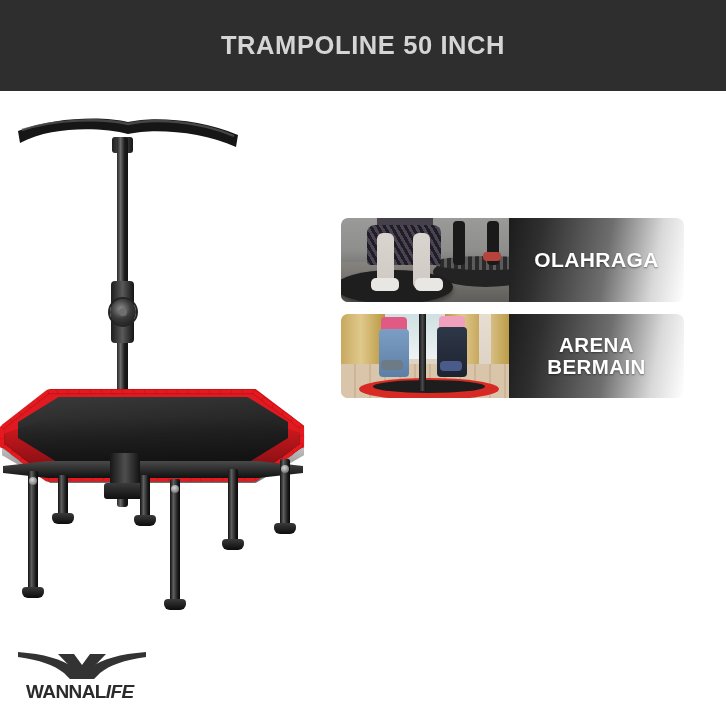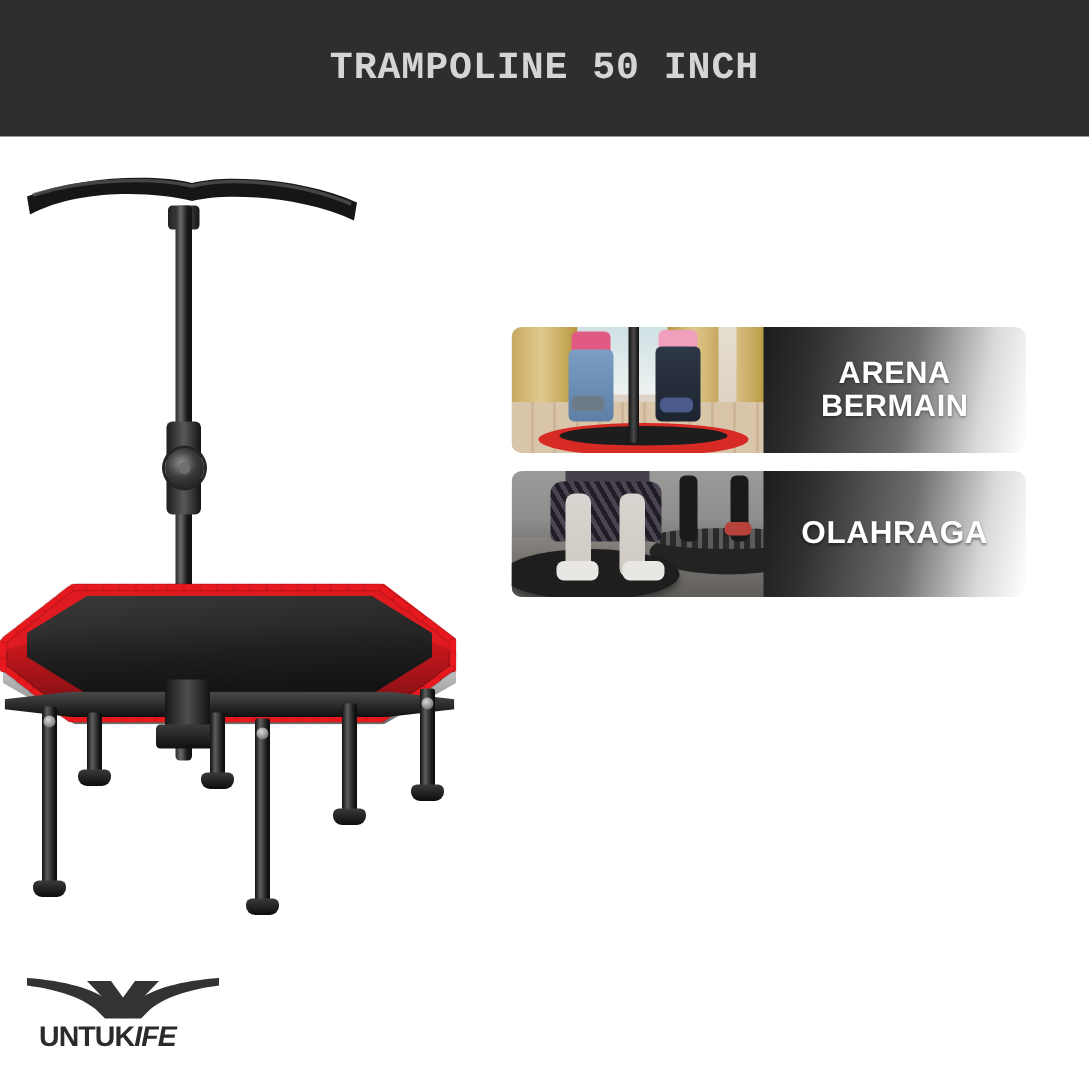--- a/index.html
+++ b/index.html
@@ -12,21 +12,21 @@
 
   
   .header-bar{
     position:absolute;left:0;top:0;width:726px;height:91px;
     background:#2e2e2e;
     display:flex;align-items:center;justify-content:center;
   }
   .header-title{
     color:#d5d5d5;font-size:25.5px;font-weight:bold;
     letter-spacing:.6px;white-space:nowrap;
-    font-family:Liberation Mono, monospace;
+    font-family:Liberation Sans, sans-serif;
   }
 
   
   .product{position:absolute;left:0;top:95px;width:330px;height:520px;}
 
   .handle-wrap{position:absolute;left:0;top:0;width:330px;height:400px;}
   .bar-grip{
     position:absolute;left:14px;top:22px;width:228px;height:40px;
   }
   .pole{
@@ -314,20 +314,43 @@
           <div class="foot" style="left: 274px; top: 140px;"></div>
           <div class="leg-screw" style="left: 281px; top: 82px;"></div>
         </div>
     </div>
   </div>
 
   <div class="right-col">
 
     <div class="feature-card">
       <div class="card-photo">
+        <div class="ph1">
+          <div class="floor"></div>
+          <div class="tr-right"></div>
+          <div class="tr-right-rim"></div>
+          <div class="far-legL"></div>
+          <div class="far-legR"></div>
+          <div class="far-shoe"></div>
+          <div class="tr-left"></div>
+          <div class="torso"></div>
+          <div class="shorts"></div>
+          <div class="legL"></div>
+          <div class="legR"></div>
+          <div class="shoeL"></div>
+          <div class="shoeR"></div>
+        </div>
+      </div>
+      <div class="card-label">
+        <span>OLAHRAGA</span>
+      </div>
+    </div>
+
+    <div class="feature-card">
+      <div class="card-photo">
         <div class="ph2">
           <div class="curtainL"></div>
           <div class="window"></div>
           <div class="curtainR"></div>
           <div class="curtainR2"></div>
           <div class="floor2"></div>
           <div class="kidA-top"></div>
           <div class="kidA-jeans"></div>
           <div class="kidA-shoe"></div>
           <div class="kidB-top"></div>
@@ -338,48 +361,25 @@
           <div class="pole2"></div>
         </div>
       </div>
       <div class="card-label two-line">
         <span>
           <span>ARENA</span><br>
           <span>BERMAIN</span>
         </span>
       </div>
     </div>
-
-    <div class="feature-card">
-      <div class="card-photo">
-        <div class="ph1">
-          <div class="floor"></div>
-          <div class="tr-right"></div>
-          <div class="tr-right-rim"></div>
-          <div class="far-legL"></div>
-          <div class="far-legR"></div>
-          <div class="far-shoe"></div>
-          <div class="tr-left"></div>
-          <div class="torso"></div>
-          <div class="shorts"></div>
-          <div class="legL"></div>
-          <div class="legR"></div>
-          <div class="shoeL"></div>
-          <div class="shoeR"></div>
-        </div>
-      </div>
-      <div class="card-label">
-        <span>OLAHRAGA</span>
-      </div>
-    </div>
   </div>
 
   <div class="logo">
     <svg class="logo-mark" viewBox="0 0 128 32">
       <path d="M0,4 C26,6 44,11 56,20 L64,29 L72,20 C84,11 102,6 128,4
                L128,9 C106,12 92,17 82,25 L76,31 L64,31 L52,31 L46,25
                C36,17 22,12 0,9 Z" fill="#333333"></path>
       <path d="M40,6 L56,6 L64,17 L72,6 L88,6 L64,31 Z" fill="#333333"></path>
     </svg>
-    <div class="logo-text"><span>UNTUK</span><i>IFE</i></div>
+    <div class="logo-text"><span>WANNAL</span><i>IFE</i></div>
   </div>
 
 </div>
 
 </body></html>

